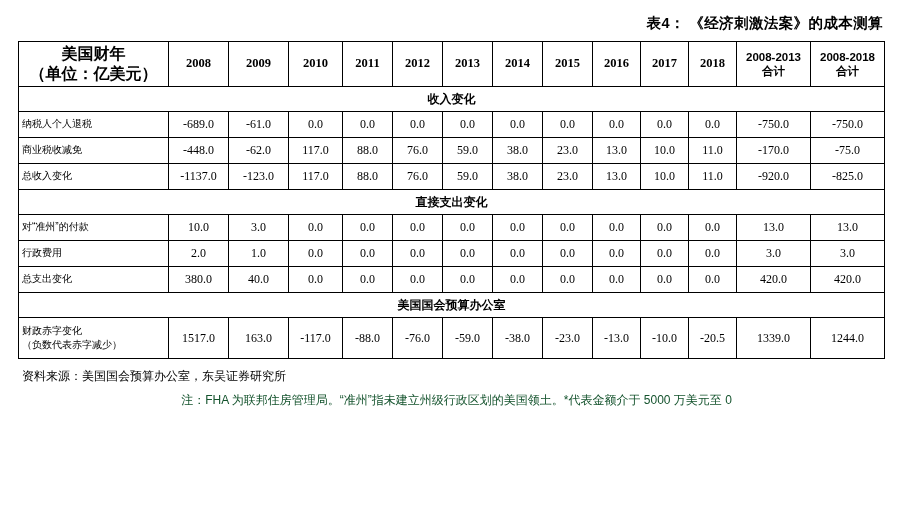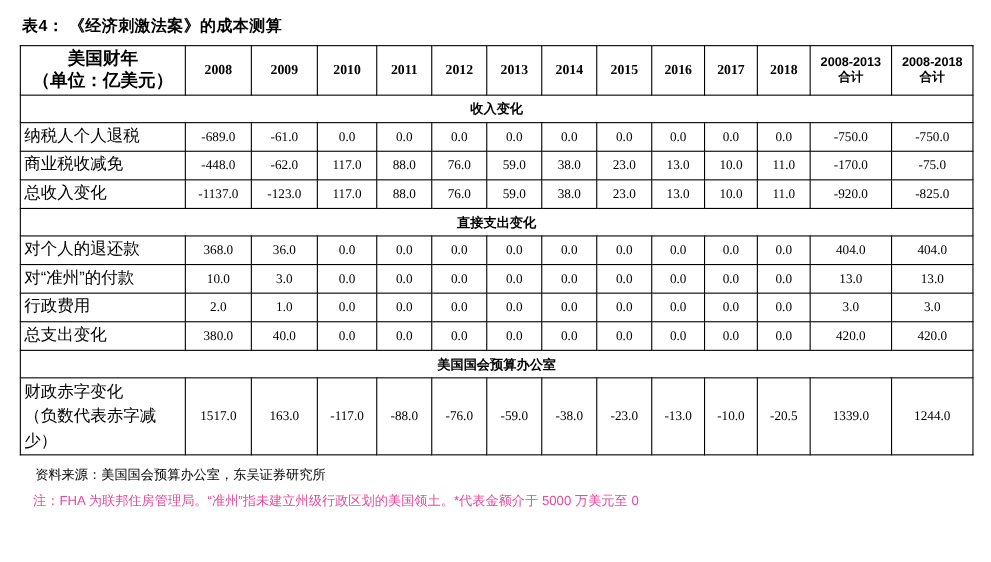--- a/index.html
+++ b/index.html
@@ -20,20 +20,21 @@
     height: 511px;
     box-sizing: border-box;
     padding: 10px 18px 0 18px;
   }
   .table-title {
     font-family: "Liberation Sans", sans-serif;
     font-weight: bold;
     font-size: 14.5px;
     letter-spacing: 0.4px;
     margin: 4px 0 8px 2px;
+    text-align: right;
   }
   table.cost-table {
     border-collapse: collapse;
     width: 866px;
     table-layout: fixed;
     font-size: 11.5px;
   }
   table.cost-table td, table.cost-table th {
     border: 1px solid #000000;
     padding: 2px 3px;
@@ -55,21 +56,21 @@
   }
   th.head-sum {
     font-family: Liberation Sans, sans-serif;
     font-weight: bold;
     font-size: 11.5px;
     text-align: center;
     line-height: 1.5;
   }
   td.rowlabel {
     font-family: "Liberation Sans", sans-serif;
-    font-size: 15px;
+    font-size: 10px;
     text-align: left;
     padding-left: 8px;
   }
   td.section {
     font-family: "Liberation Sans", sans-serif;
     font-weight: bold;
     font-size: 12px;
     text-align: center;
     padding-left: 6px;
   }
@@ -79,28 +80,29 @@
     text-align: center;
   }
   tr.data-row td { height: 21px; }
   tr.section-row td { height: 20px; }
   tr.tall-row td { height: 36px; }
   .two-line { line-height: 1.45; }
   .source {
     font-family: "Liberation Sans", sans-serif;
     font-size: 12px;
     margin-top: 9px;
-    margin-left: 14px;
+    margin-left: 4px;
   }
   .note {
     font-family: "Liberation Sans", sans-serif;
     font-size: 12px;
     margin-top: 7px;
     margin-left: 12px;
-    color: #ec4899;
+    color: #14532d;
+    text-align: center;
   }
 </style>
 </head>
 <body>
 
 <div class="page">
 
   <div class="table-title">表4： 《经济刺激法案》的成本测算</div>
 
   <table class="cost-table">
@@ -196,36 +198,20 @@
           <td class="num">13.0</td>
           <td class="num">10.0</td>
           <td class="num">11.0</td>
           <td class="num">-920.0</td>
           <td class="num">-825.0</td>
         </tr>
         <tr class="section-row">
           <td class="section" colspan="14">直接支出变化</td>
         </tr>
         <tr class="data-row">
-          <td class="rowlabel">对个人的退还款</td>
-          <td class="num">368.0</td>
-          <td class="num">36.0</td>
-          <td class="num">0.0</td>
-          <td class="num">0.0</td>
-          <td class="num">0.0</td>
-          <td class="num">0.0</td>
-          <td class="num">0.0</td>
-          <td class="num">0.0</td>
-          <td class="num">0.0</td>
-          <td class="num">0.0</td>
-          <td class="num">0.0</td>
-          <td class="num">404.0</td>
-          <td class="num">404.0</td>
-        </tr>
-        <tr class="data-row">
           <td class="rowlabel">对“准州”的付款</td>
           <td class="num">10.0</td>
           <td class="num">3.0</td>
           <td class="num">0.0</td>
           <td class="num">0.0</td>
           <td class="num">0.0</td>
           <td class="num">0.0</td>
           <td class="num">0.0</td>
           <td class="num">0.0</td>
           <td class="num">0.0</td>

